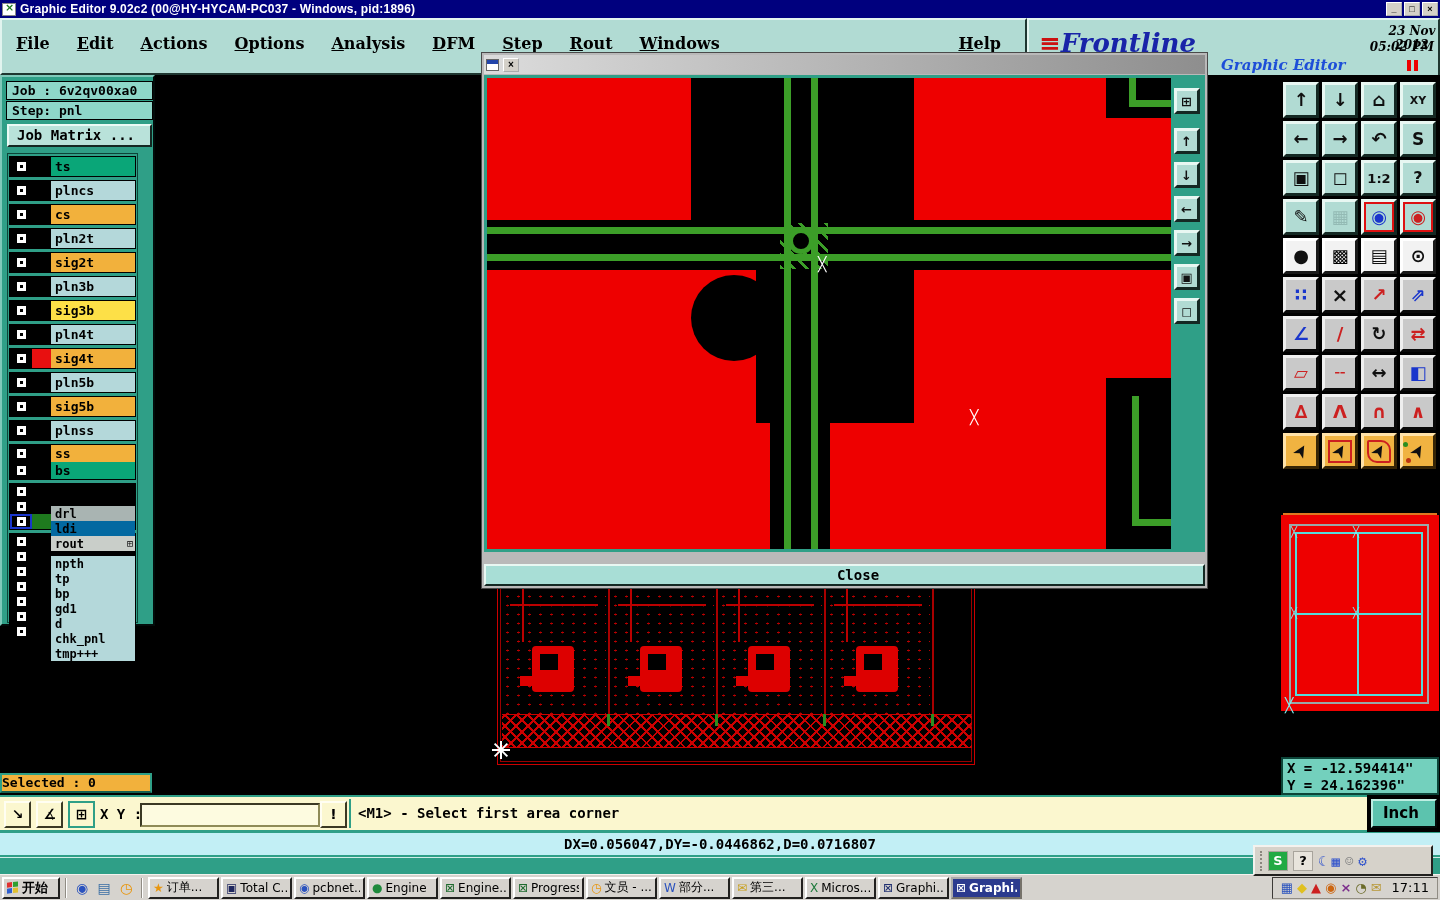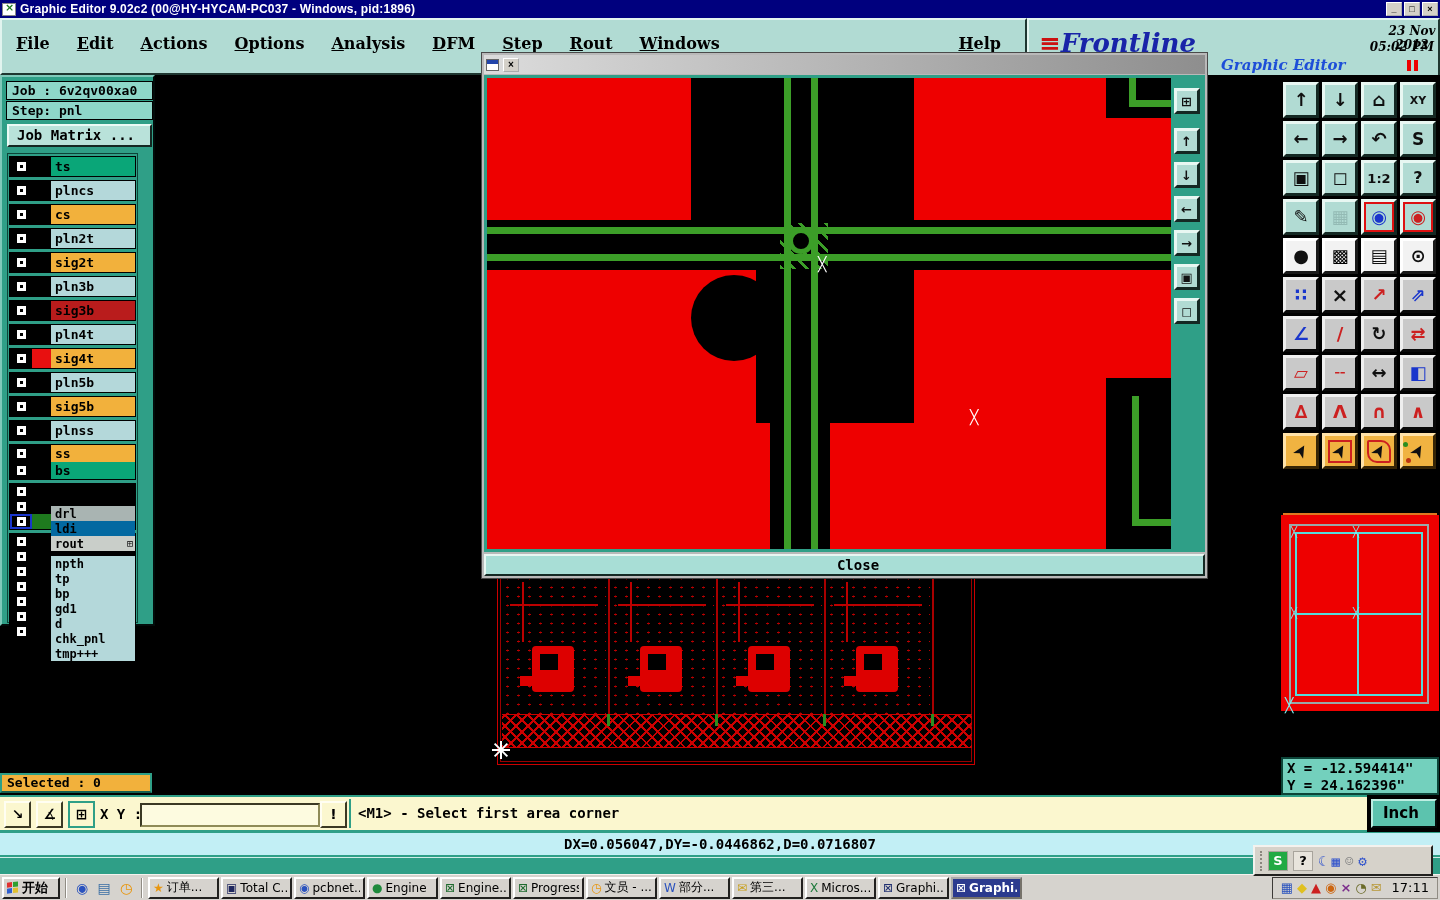--- a/index.html
+++ b/index.html
@@ -56,21 +56,21 @@
   .lchip { width:19px; height:100%; flex:none; }
   .llabel { flex:1; height:100%; display:flex; align-items:center; padding-left:4px;
     font:bold 13px "DejaVu Sans Mono",monospace; color:#000; position:relative; }
   .lrow.sm .llabel { font-size:12px;margin-top:44px; }
   .ltext { font-style:normal; }
   .lgrid { position:absolute; right:2px; font-size:10px; color:#333; }
 
   
   #selected-box { left:0; top:773px; width:152px; height:20px; background:#f2b13c;
     border:2px solid #2f9f87; border-bottom-color:#15604f;
-    font:bold 13px "DejaVu Sans Mono",monospace; line-height:15px; padding-left:5px; color:#000; }
+    font:bold 13px "DejaVu Sans Mono",monospace; line-height:15px; color:#000; }
   #command-bar { left:0; top:795px; width:1367px; height:37px; background:#fbf7cf;
     border-top:2px solid #2f9f87; border-bottom:2px solid #2f9f87; }
   .cbtn { position:absolute; top:4px; width:27px; height:27px; background:#fbf7cf;
     border:2px outset #fffef2; border-color:#fffef2 #8f8b58 #8f8b58 #fffef2;
     font:bold 14px "DejaVu Sans",sans-serif; text-align:center; line-height:23px; color:#000; }
   .cbtn.active { border:2px solid #2f9f87; }
   .xy-label { position:absolute; left:100px; top:9px; font:bold 14px "DejaVu Sans Mono",monospace; }
   #xy-input { position:absolute; left:140px; top:6px; width:180px; height:24px; background:#fdfbe0;
     border:2px inset #8f8b58; font:13px "DejaVu Sans Mono",monospace; padding-left:4px; }
   .bang { left:320px; }
@@ -157,21 +157,21 @@
   .pv-ring { left:301px; top:150px; width:26px; height:26px; border:5px solid #3c9e28;
     border-radius:50%; background:#000; }
   .pv-hatch { left:293px; top:145px; width:48px; height:46px;
     background:repeating-linear-gradient(45deg,#3c9e28 0 3px,transparent 3px 9px); }
   .pv-xmark { color:#fff; font:14px "DejaVu Sans",sans-serif; }
   .pv-side { width:31px; display:flex; flex-direction:column; align-items:center; padding-top:10px; gap:8px; }
   .pvb { width:26px; height:26px; background:#b1dbd3; border:3px outset #e8f7f2;
     border-color:#e8f7f2 #3e7c6e #3e7c6e #e8f7f2; display:flex; align-items:center; justify-content:center;
     font:bold 13px "DejaVu Sans",sans-serif; color:#111; }
   .pvb:first-child { margin-bottom:6px; }
-  .pw-closebar { margin-top:2px; height:22px; background:#a8ded6;
+  .pw-closebar { margin-top:12px; height:22px; background:#a8ded6;
     border:2px outset #e8f7f2; border-color:#e8f7f2 #3e7c6e #3e7c6e #e8f7f2;
     font:bold 14px "DejaVu Sans Mono",monospace; text-align:center; line-height:18px; color:#000;padding-left:27px; }
 
   
   #langbar { left:1253px; top:845px; width:180px; height:31px; background:#d6d2ca;
     border:2px outset #f4f2ee; border-color:#f4f2ee #76726a #76726a #f4f2ee;
     display:flex; align-items:center; gap:5px; padding:0 5px; z-index:5; }
   .grip { width:3px; height:20px; border-left:2px dotted #8a867e; }
   .lb-btn { width:20px; height:20px; display:flex; align-items:center; justify-content:center;
     font:bold 13px "DejaVu Sans",sans-serif; border:1px solid #a8a49c; background:#e8e4dc; }
@@ -339,21 +339,21 @@
             <i class="ltext">pln3b</i>
           </span>
         </div>
       </div>
     <div class="lgroup">
         <div class="lrow">
           <span class="lchk">
             <span class="lchk-in"></span>
           </span>
           <span class="lchip" style="background:#000000"></span>
-          <span class="llabel" style="background:#b91c1c">
+          <span class="llabel" style="background:#fde047">
             <i class="ltext">sig3b</i>
           </span>
         </div>
       </div>
     <div class="lgroup">
         <div class="lrow">
           <span class="lchk">
             <span class="lchk-in"></span>
           </span>
           <span class="lchip" style="background:#000000"></span>

